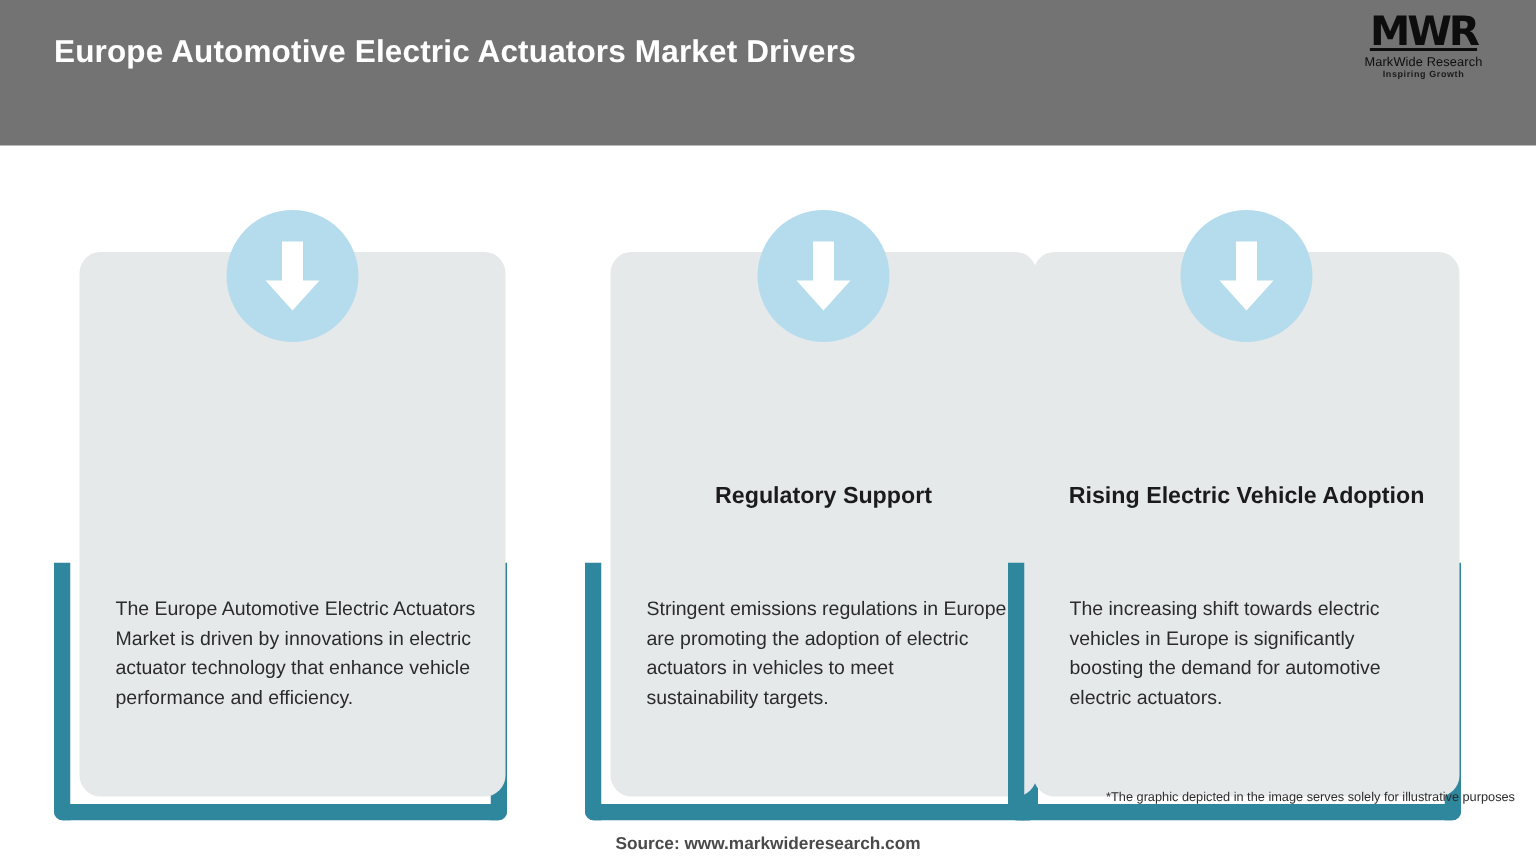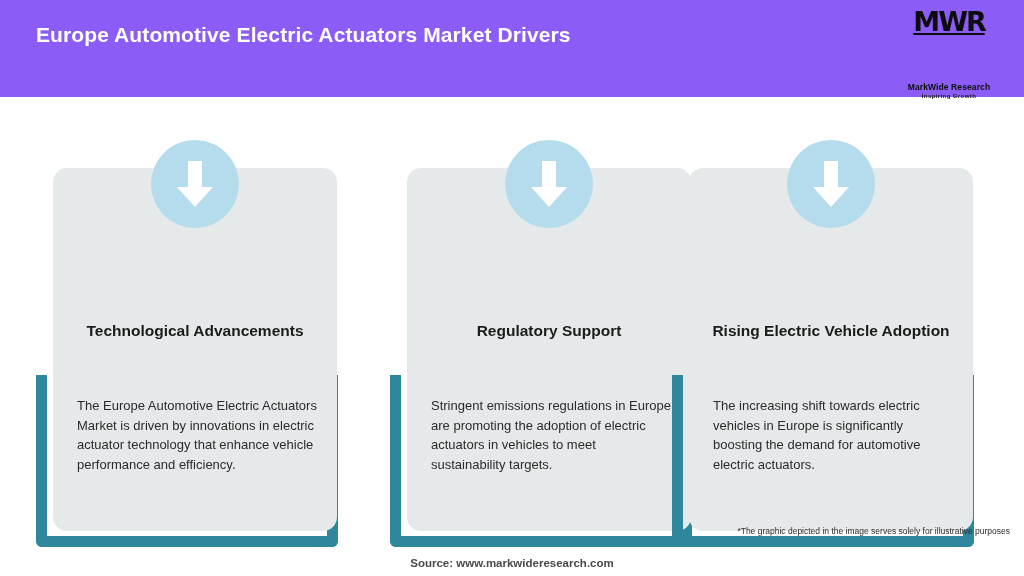--- a/index.html
+++ b/index.html
@@ -15,21 +15,21 @@
     position: relative;
   }
 
   
   .header {
     position: absolute;
     left: 0;
     top: 0;
     width: 1024px;
     height: 97px;
-    background: #8b5cf6;
+    background: #737373;
   }
   .header-title {
     position: absolute;
     left: 36px;
     top: 23px;
     font-size: 21px;
     font-weight: bold;
     color: #ffffff;
     letter-spacing: 0.1px;
     white-space: nowrap;
@@ -49,25 +49,24 @@
     font-size: 27px;
     font-weight: bold;
     color: #0d0d0d;
     line-height: 28px;
     letter-spacing: -2px;
     font-family: "DejaVu Sans", sans-serif;
     text-decoration: underline;
   }
   .logo-name {
     font-size: 8.5px;
-    font-weight: bold;
+    font-weight: normal;
     color: #0d0d0d;
     line-height: 10px;
     letter-spacing: 0.1px;
-    margin-top: 46px;
   }
   .logo-tag {
     font-size: 6px;
     font-weight: bold;
     color: #1a1a1a;
     line-height: 8px;
     letter-spacing: 0.4px;
   }
 
   
@@ -180,21 +179,20 @@
     <div class="logo-name">MarkWide Research</div>
     <div class="logo-tag">Inspiring Growth</div>
   </div>
 </div>
 
 <div class="cards">
 
   <div class="card-wrap c1">
     <div class="card-frame"></div>
     <div class="card">
-      <div class="card-title">Technological Advancements</div>
       <div class="card-body">The Europe Automotive Electric Actuators Market is driven by innovations in electric actuator technology that enhance vehicle performance and efficiency.</div>
     </div>
     <div class="icon-circle">
       <svg width="40" height="50" viewBox="0 0 40 50" aria-hidden="true">
         <polygon points="13,2 27,2 27,28 38,28 20,48 2,28 13,28" fill="#ffffff"></polygon>
       </svg>
     </div>
   </div>
 
   <div class="card-wrap c2">

